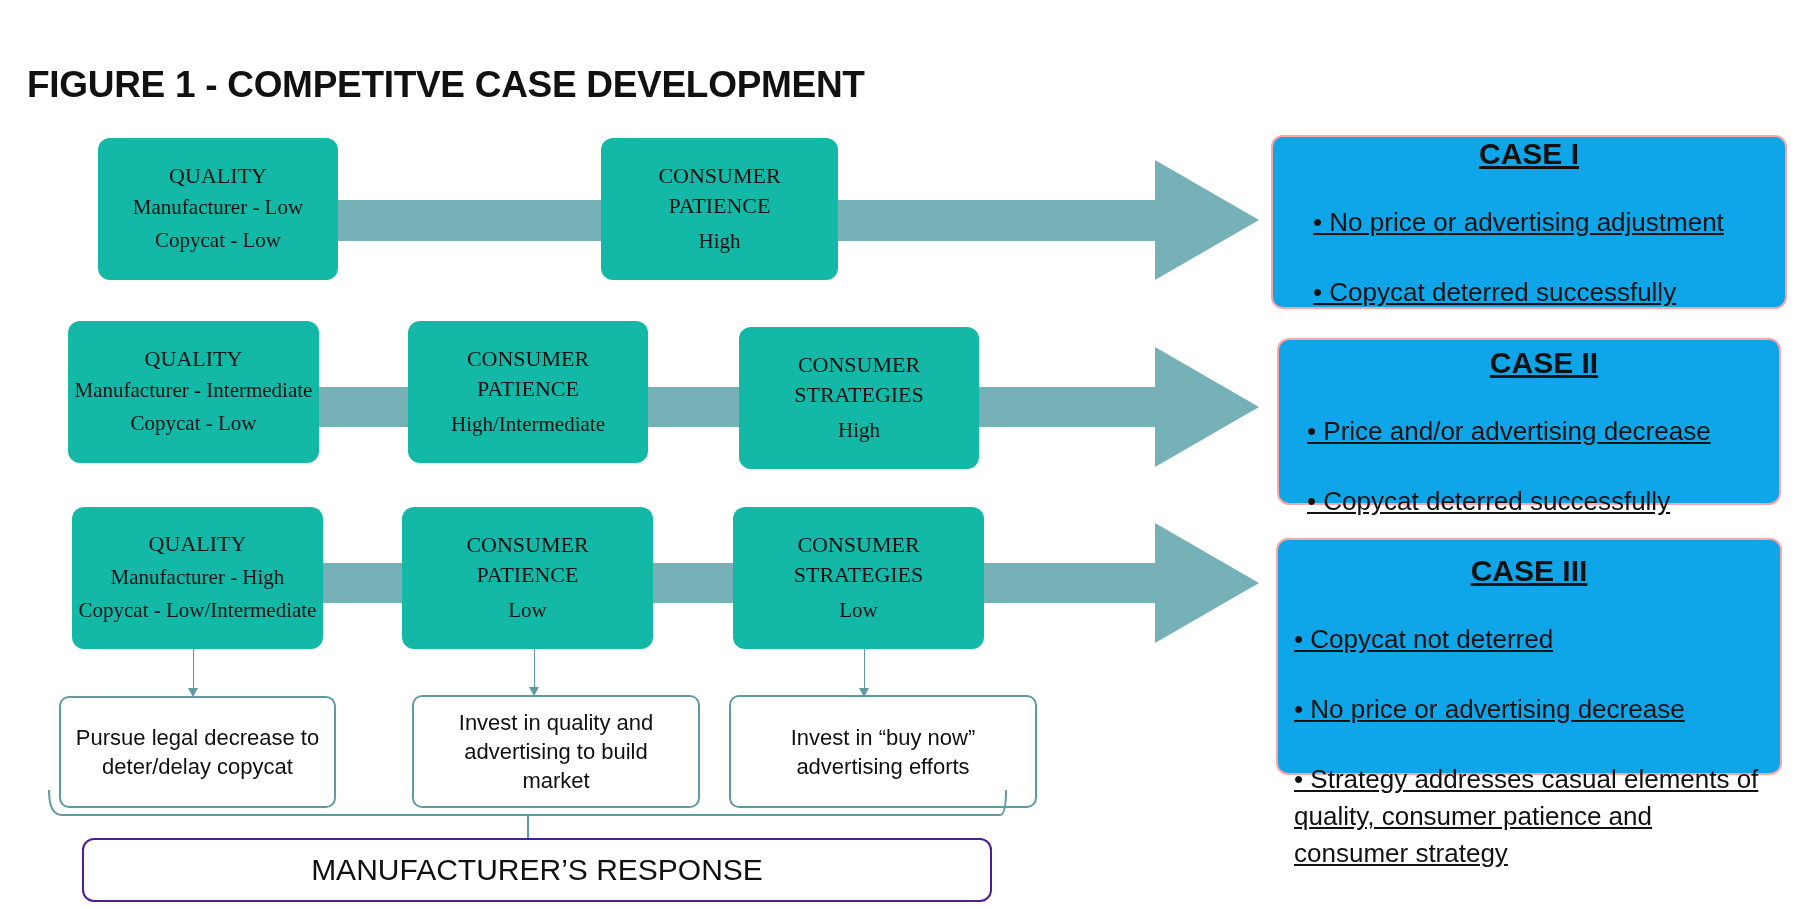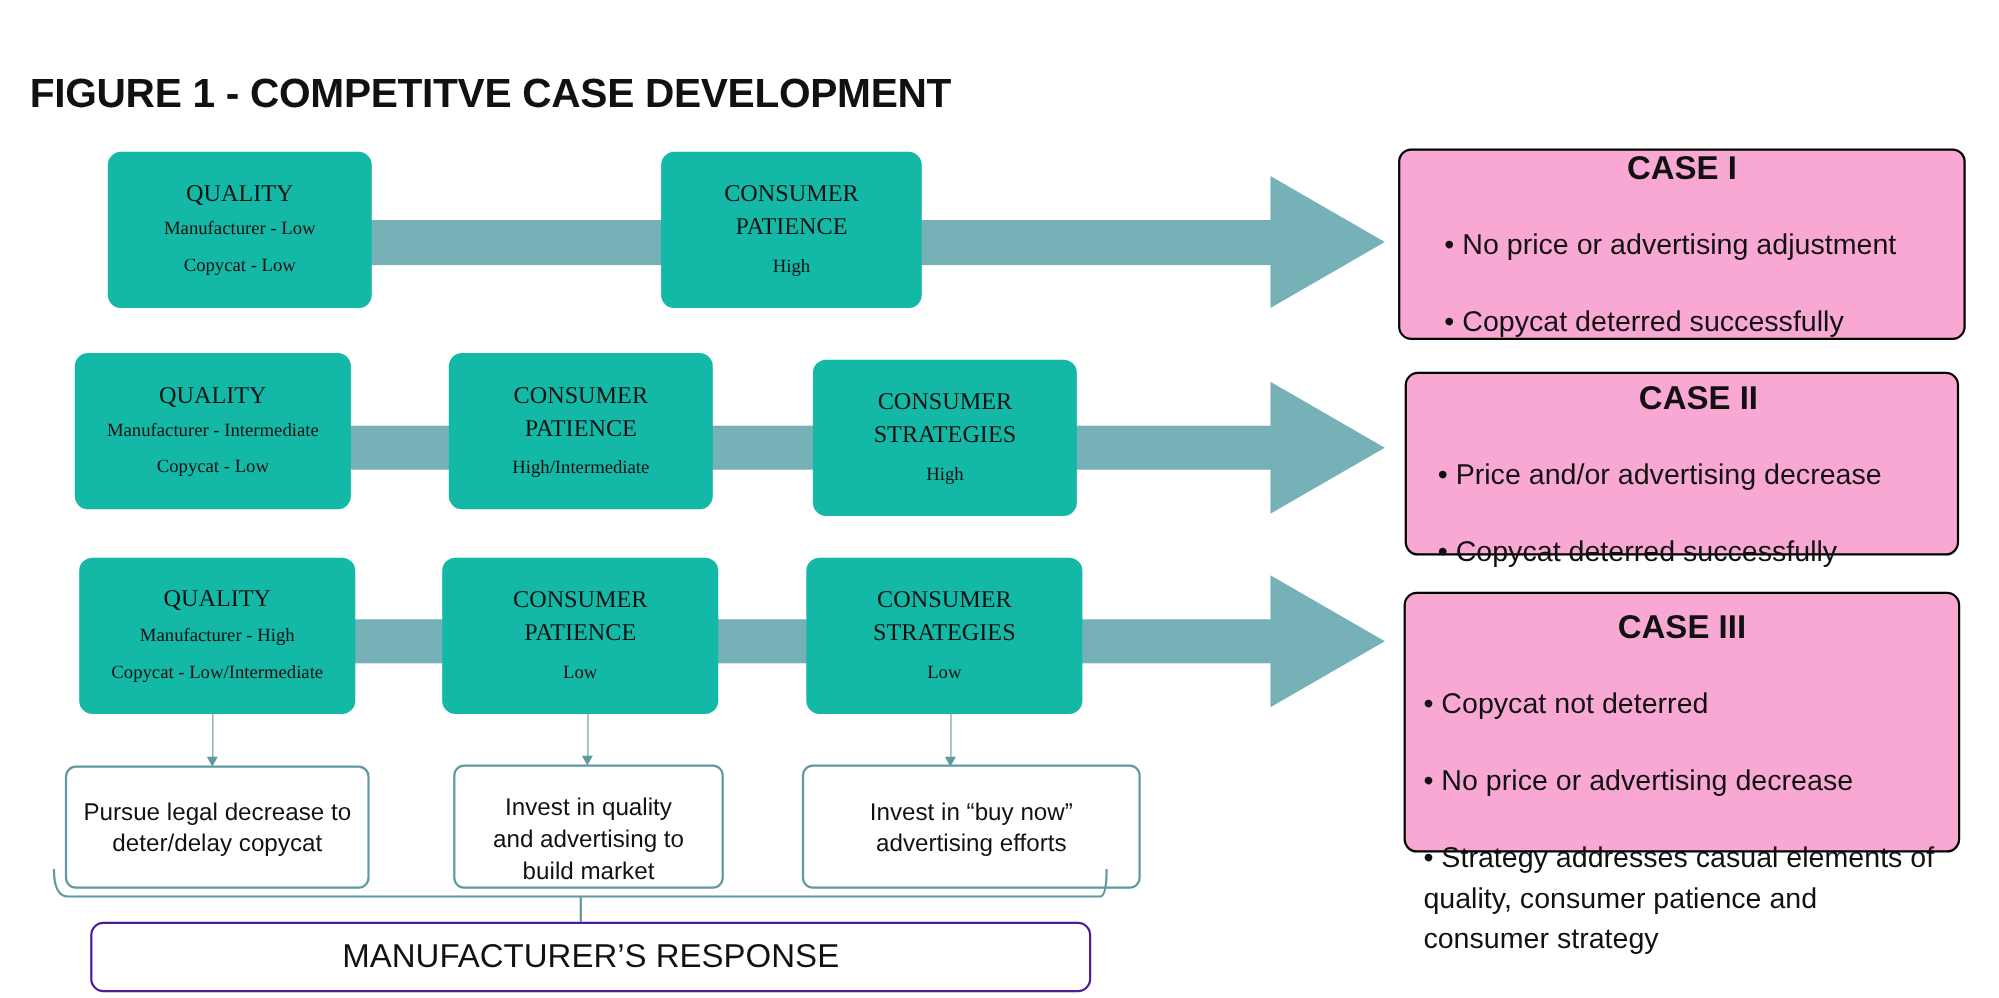--- a/index.html
+++ b/index.html
@@ -8,23 +8,23 @@
   .title { position: absolute; left: 27px; top: 64px; font-size: 37px; font-weight: bold;
            letter-spacing: -0.3px; white-space: nowrap; }
   .bar { position: absolute; background: #76b1b7; }
   .arrowhead { position: absolute; width: 0; height: 0;
                border-top: 60px solid transparent; border-bottom: 60px solid transparent;
                border-left: 104px solid #76b1b7; }
   .node { position: absolute; background: #14b8a6; border-radius: 12px;
           display: flex; flex-direction: column; align-items: center; justify-content: center;
           text-align: center; font-family: Liberation Serif, serif; }
   .node .head { font-size: 22px; line-height: 30px; }
-  .node .sub { font-size: 17px; line-height: 33px; }
-  .case { position: absolute; border: 2px solid #000000; border-radius: 12px; background: #f9a8d4;
-          box-sizing: border-box; }
+  .node .sub { font-size: 21px; line-height: 33px; }
+  .case { position: absolute; border: 2px solid #fca5a5; border-radius: 12px; background: #0ea5e9;
+          box-sizing: border-box; text-decoration: underline; }
   .case .case-title { font-size: 30px; font-weight: bold; text-align: center; }
   .case ul { list-style: none; margin: 0; padding: 0; }
   .case li { font-size: 26px; line-height: 37px; margin-top: 33px; }
   .resp { position: absolute; border: 2px solid #5e9aa0; border-radius: 10px; background: #fff;
           box-sizing: border-box; display: flex; align-items: center; justify-content: center;
           text-align: center; font-size: 22px; line-height: 29px; }
   .connector { position: absolute; width: 1px; background: #5e9aa0; }
   .tip { position: absolute; width: 0; height: 0;
          border-left: 5px solid transparent; border-right: 5px solid transparent;
          border-top: 9px solid #5e9aa0; }
@@ -106,21 +106,21 @@
 <div class="connector" style="left:193px; top:649px; height:42px;"></div>
 <div class="tip" style="left:188px; top:688px;"></div>
 <div class="connector" style="left:534px; top:649px; height:41px;"></div>
 <div class="tip" style="left:529px; top:687px;"></div>
 <div class="connector" style="left:864px; top:649px; height:42px;"></div>
 <div class="tip" style="left:859px; top:688px;"></div>
 
 <div class="resp" style="left:59px; top:696px; width:277px; height:112px; padding:0 12px;">
   <span>Pursue  legal decrease to deter/delay copycat</span>
 </div>
-<div class="resp" style="left:412px; top:695px; width:246px; height:113px; padding:0 30px;align-items:flex-end;">
+<div class="resp" style="left:412px; top:695px; width:288px; height:113px; padding:0 30px;">
   <span>Invest in quality and advertising to build market</span>
 </div>
 <div class="resp" style="left:729px; top:695px; width:308px; height:113px; padding:0 34px;">
   <span>Invest in “buy now” advertising efforts</span>
 </div>
 
 <svg class="brace" width="1817" height="907">
   <path d="M49 790 Q49 815 62 815 L1000 815 Q1006 815 1006 790" fill="none" stroke="#5e9aa0" stroke-width="2"></path>
   <line x1="528" y1="815" x2="528" y2="838" stroke="#5e9aa0" stroke-width="2"></line>
 </svg>

